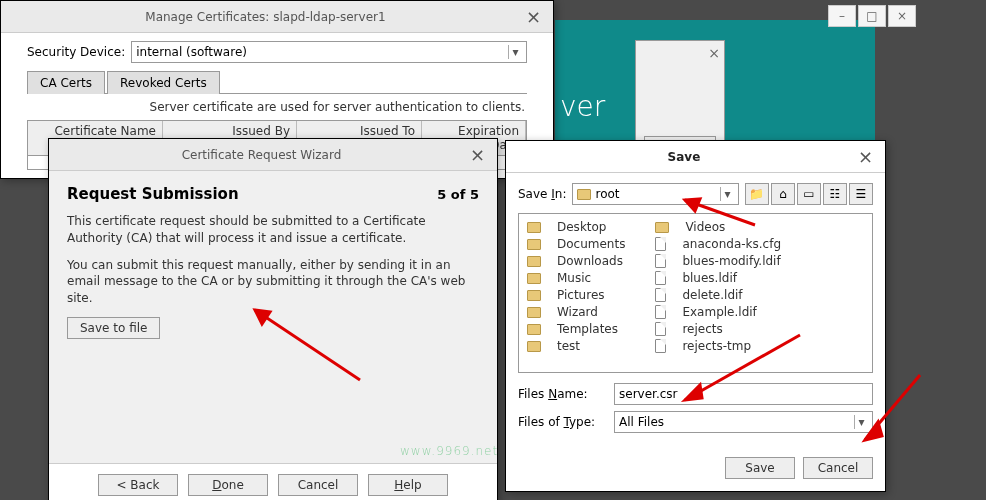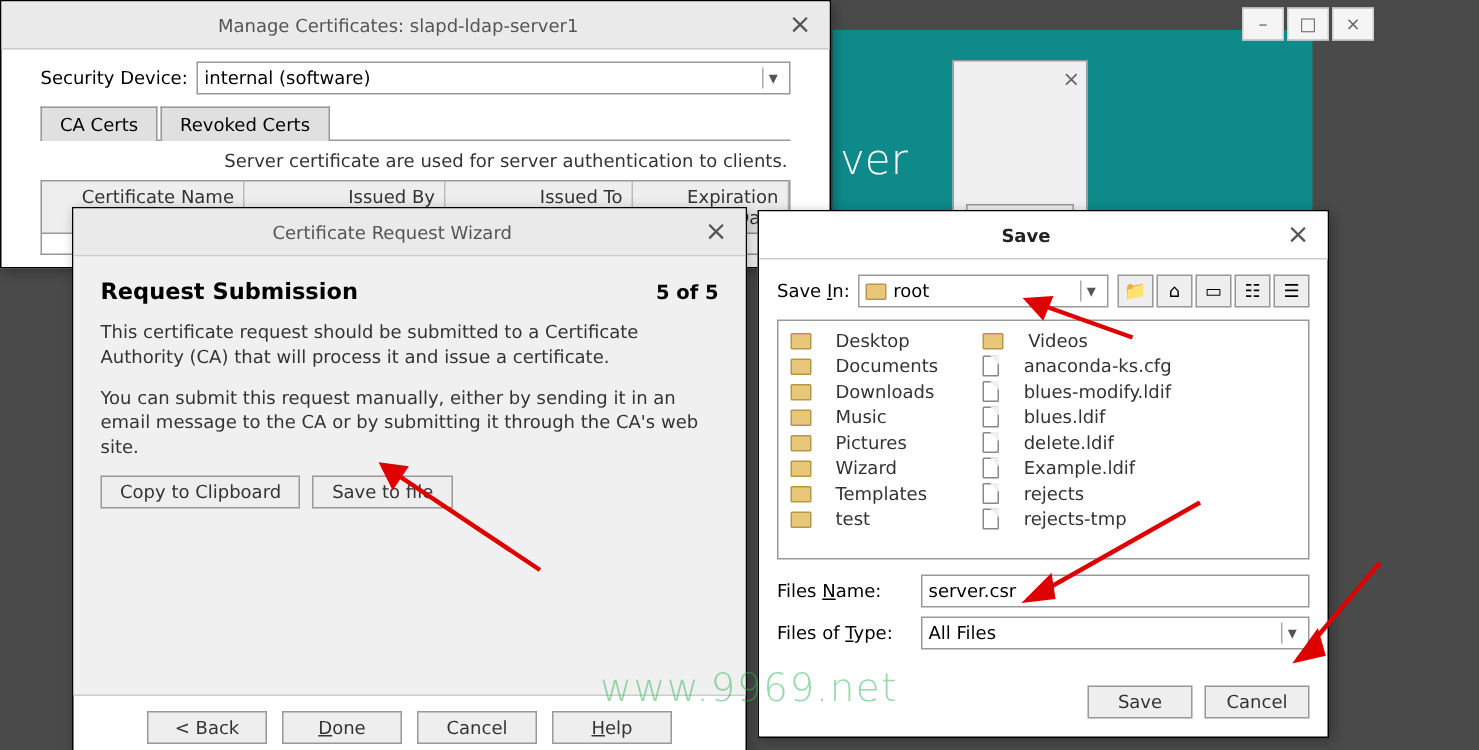--- a/index.html
+++ b/index.html
@@ -58,21 +58,21 @@
 .folder-icon { width: 14px; height: 11px; background: #e8c878; border: 1px solid #b89848; border-radius: 1px; flex-shrink: 0; }
 .file-icon { width: 11px; height: 14px; background: #fff; border: 1px solid #888; border-radius: 1px; flex-shrink: 0; position: relative; }
 .file-icon::after { content: ""; position: absolute; right: -1px; top: -1px; border: 3px solid transparent; border-right-color: #f0f0f0; border-top-color: #f0f0f0; }
 .field-row { display: flex; align-items: center; gap: 6px; margin-bottom: 6px; }
 .field-row label { width: 90px; }
 .field-row .u { text-decoration: underline; }
 .text-input { flex: 1; border: 1px solid #999; background: #fff; height: 22px; padding: 0 4px; }
 .save-footer { display: flex; justify-content: flex-end; gap: 8px; padding: 8px 12px 12px; }
 .save-footer .btn { width: 70px; text-align: center; }
 
-.watermark { position: absolute; left: 400px; top: 444px; font-size: 26px; color: rgba(50,180,90,0.5); font-weight: 300; letter-spacing: 1px; text-align: right; }
+.watermark { position: absolute; left: 400px; top: 444px; font-size: 12px; color: rgba(50,180,90,0.5); font-weight: 300; letter-spacing: 1px; text-align: right; }
 
 .arrow { position: absolute; pointer-events: none; }
 .arrow line, .arrow polygon { stroke: #d00; fill: #d00; stroke-width: 3; }
 </style>
 </head>
 <body>
 
 <div class="teal-bg"></div>
 <div class="teal-text">ver</div>
 
@@ -122,21 +122,20 @@
     <span class="close-x">×</span>
   </div>
   <div class="wiz-body">
     <div class="wiz-head">
       <h2>Request Submission</h2>
       <span class="wiz-step">5 of 5</span>
     </div>
     <p>This certificate request should be submitted to a Certificate Authority (CA) that will process it and issue a certificate.</p>
     <p>You can submit this request manually, either by sending it in an email message to the CA or by submitting it through the CA's web site.</p>
     <div class="wiz-btns">
-      <button class="btn">Copy to Clipboard</button>
       <button class="btn">Save to file</button>
     </div>
     <div style="height:110px"></div>
   </div>
   <div class="wiz-footer">
     <button class="btn"><span style="text-decoration:underline"></span><span>&lt; Back</span></button>
     <button class="btn"><span style="text-decoration:underline">D</span>one</button>
     <button class="btn">Cancel</button>
     <button class="btn"><span style="text-decoration:underline">H</span>elp</button>
   </div>

